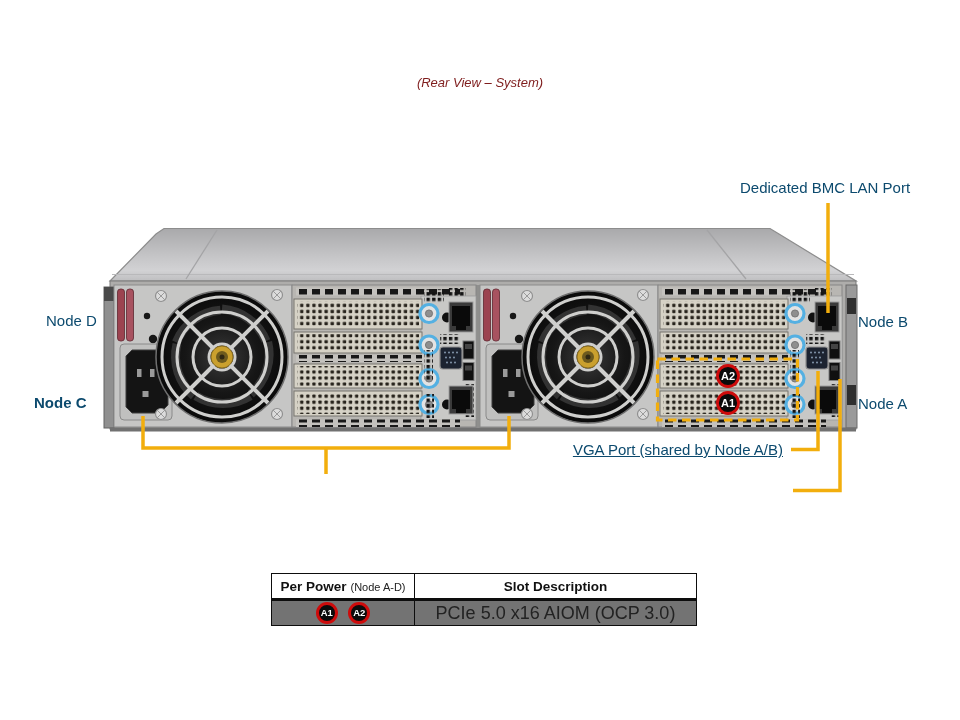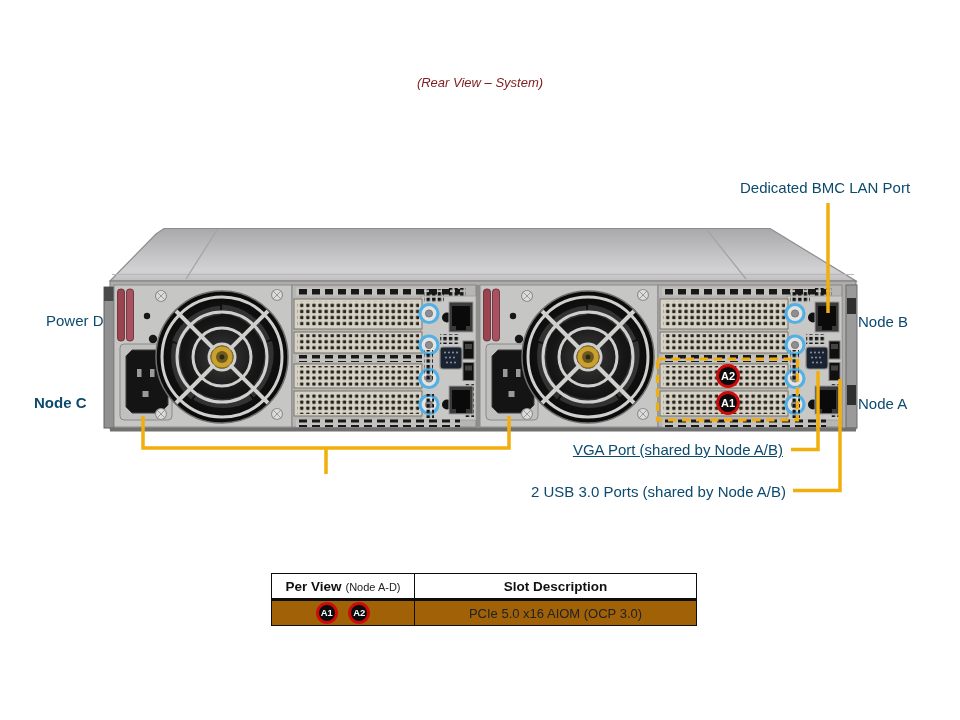--- a/index.html
+++ b/index.html
@@ -32,22 +32,22 @@
   }
   table.slot-table td {
     border:1.5px solid #0d0d0d; text-align:center; padding:0;
     height:24px; vertical-align:middle;
   }
   table.slot-table tr.hdr td { border-bottom:3px solid #0d0d0d; background:#ffffff; }
   td.c1 { width:142px; }
   td.c2 { width:281px; }
   .hdr-bold { font-weight:bold; font-size:13.5px; color:#111; }
   .hdr-note { font-size:11px; color:#222; margin-left:4px;margin-top:36px; }
-  tr.datarow td { background:#a16207; }
-  .slot-desc { font-size:13px; color:#222; }
+  tr.datarow td { background:#737373; }
+  .slot-desc { font-size:18px; color:#222; }
   .badge {
     display:inline-block; width:16px; height:16px; line-height:16px;
     border-radius:50%; background:#0b0b0b; border:3px solid #ce0b0b;
     color:#fff; font-weight:bold; font-size:9.5px; text-align:center;
     vertical-align:middle; margin:0 3px;
   }
 </style>
 </head>
 <body>
 
@@ -247,32 +247,31 @@
       <text x="728" y="380" text-anchor="middle" font-family="Liberation Sans, sans-serif" font-size="11" font-weight="bold" fill="#ffffff">A2</text>
     </g>
     <g>
       <circle cx="728" cy="403" r="10.5" fill="#0b0b0b" stroke="#ce0b0b" stroke-width="2.8"></circle>
       <text x="728" y="407" text-anchor="middle" font-family="Liberation Sans, sans-serif" font-size="11" font-weight="bold" fill="#ffffff">A1</text>
     </g>
   </svg>
 
   <div class="lbl title">(Rear View – System)</div>
   <div class="lbl bmc-label">Dedicated BMC LAN Port</div>
-  <div class="lbl node-d">Power D</div>
+  <div class="lbl node-d">Node D</div>
   <div class="lbl node-c">Node C</div>
   <div class="lbl node-b">Node B</div>
   <div class="lbl node-a">Node A</div>
   <div class="lbl vga-label">VGA Port (shared by Node A/B)</div>
-  <div class="lbl usb-label">2 USB 3.0 Ports (shared by Node A/B)</div>
 
   <table class="slot-table">
     <tbody>
         <tr class="hdr">
       <td class="c1">
-        <span class="hdr-bold">Per View</span><span class="hdr-note">(Node A-D)</span>
+        <span class="hdr-bold">Per Power</span><span class="hdr-note">(Node A-D)</span>
       </td>
       <td class="c2 hdr-bold">Slot Description</td>
     </tr>
     <tr class="datarow">
       <td class="c1">
         <span class="badge">A1</span>
         <span class="badge">A2</span>
       </td>
       <td class="c2 slot-desc">PCIe 5.0 x16 AIOM (OCP 3.0)</td>
     </tr>

